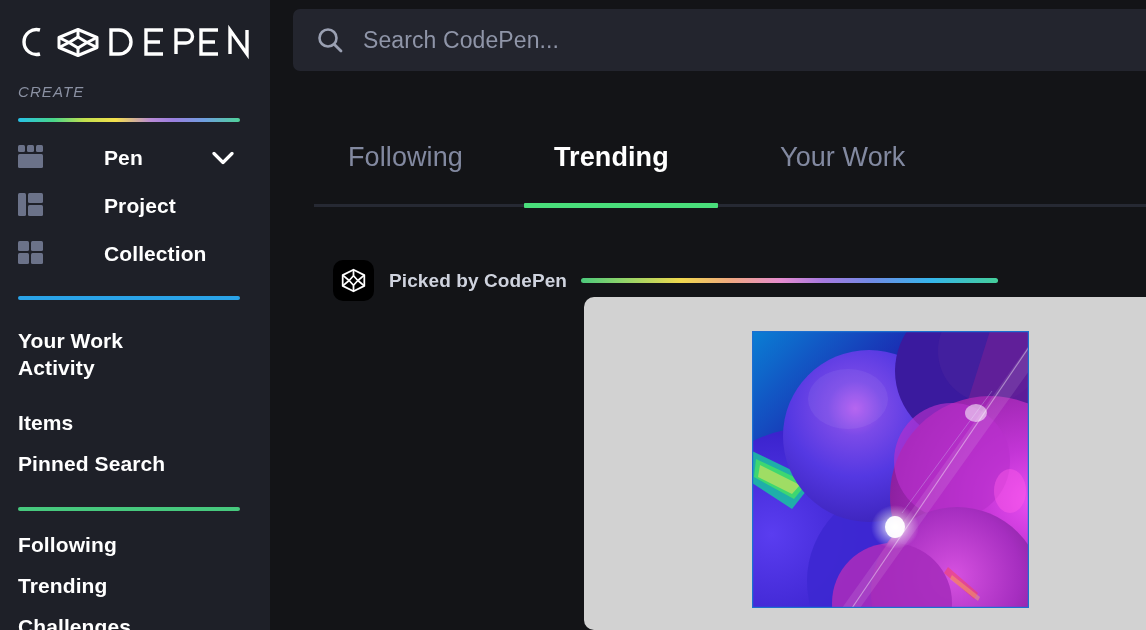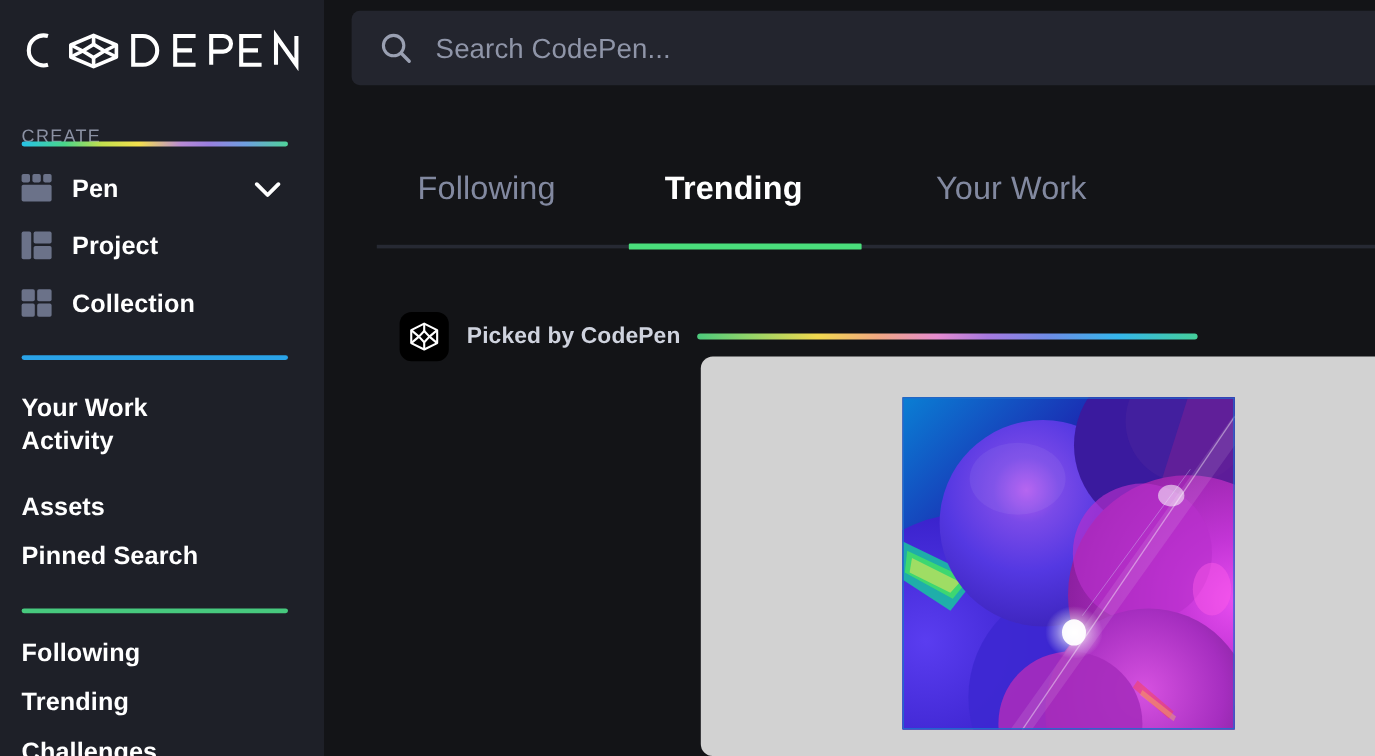--- a/index.html
+++ b/index.html
@@ -20,38 +20,39 @@
     overflow: hidden;
   }
   .logo-wrap {
     display: flex; align-items: center;
     padding: 22px 0 0 18px;
     height: 62px;
   }
   .logo-svg { display: block; }
 
   .create-label {
-    position: absolute; left: 18px; top: 105px;
+    position: absolute; left: 18px; top: 83px;
     font-size: 15px; letter-spacing: 1.1px;
-    color: #8b91a3; font-weight: 400;
+    color: #8b91a3; font-weight: 400; font-style: italic;
   }
   .divider {
     position: absolute; left: 18px;
     width: 222px; height: 4px; border-radius: 2px;
   }
   .divider.create   { top: 118px;
     background: linear-gradient(90deg,#27c2e8 0%,#49d68a 16%,#c3e04e 30%,#f4e04d 44%,#b88ad6 60%,#9b7fe0 70%,#6f9fe0 84%,#4fd39a 100%); }
   .divider.blue     { top: 296px; background: #2aa3e8; }
   .divider.green    { top: 507px; background: #47c97e; }
 
   .create-item {
     position: absolute; left: 18px;
     display: flex; align-items: center;
     width: 222px; height: 34px;
     cursor: pointer;
+    gap: 44px;
   }
   .create-item .ic { width: 30px; height: 26px; position: relative; margin-right: 12px; flex: 0 0 30px; }
   .create-item .label {
     font-size: 21px; font-weight: 700; color: #ffffff; letter-spacing: 0.1px;
   }
   .chev { position: absolute; right: 6px; top: 50%; transform: translateY(-50%); }
 
   
   .ic-pen i { position: absolute; background: #6b7289; border-radius: 1.5px; }
   .ic-pen i.a { left: 0;  top: 0; width: 7px;  height: 7px; }
@@ -219,21 +220,21 @@
           <i class="b"></i>
           <i class="c"></i>
         </span>
       <span class="label">Project</span>
     </div>
 
     <div class="divider blue"></div>
 
     <div class="nav-item" style="top:329px">Your Work</div>
     <div class="nav-item" style="top:356px">Activity</div>
-    <div class="nav-item" style="top:411px">Assets</div>
+    <div class="nav-item" style="top:411px">Items</div>
     <div class="nav-item" style="top:452px">Pinned Search</div>
 
     <div class="divider green"></div>
 
     <div class="nav-item" style="top:533px">Following</div>
     <div class="nav-item" style="top:574px">Trending</div>
     <div class="nav-item" style="top:615px">Challenges</div>
   </div>
 
   <div class="main">

